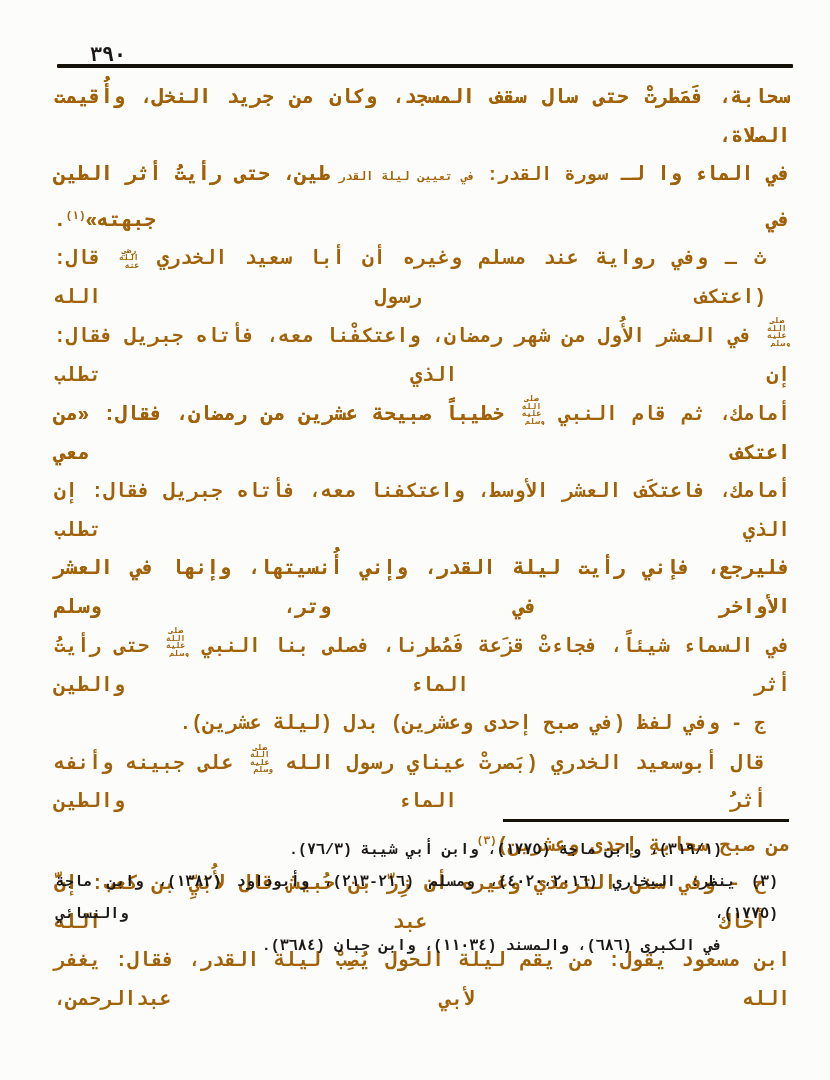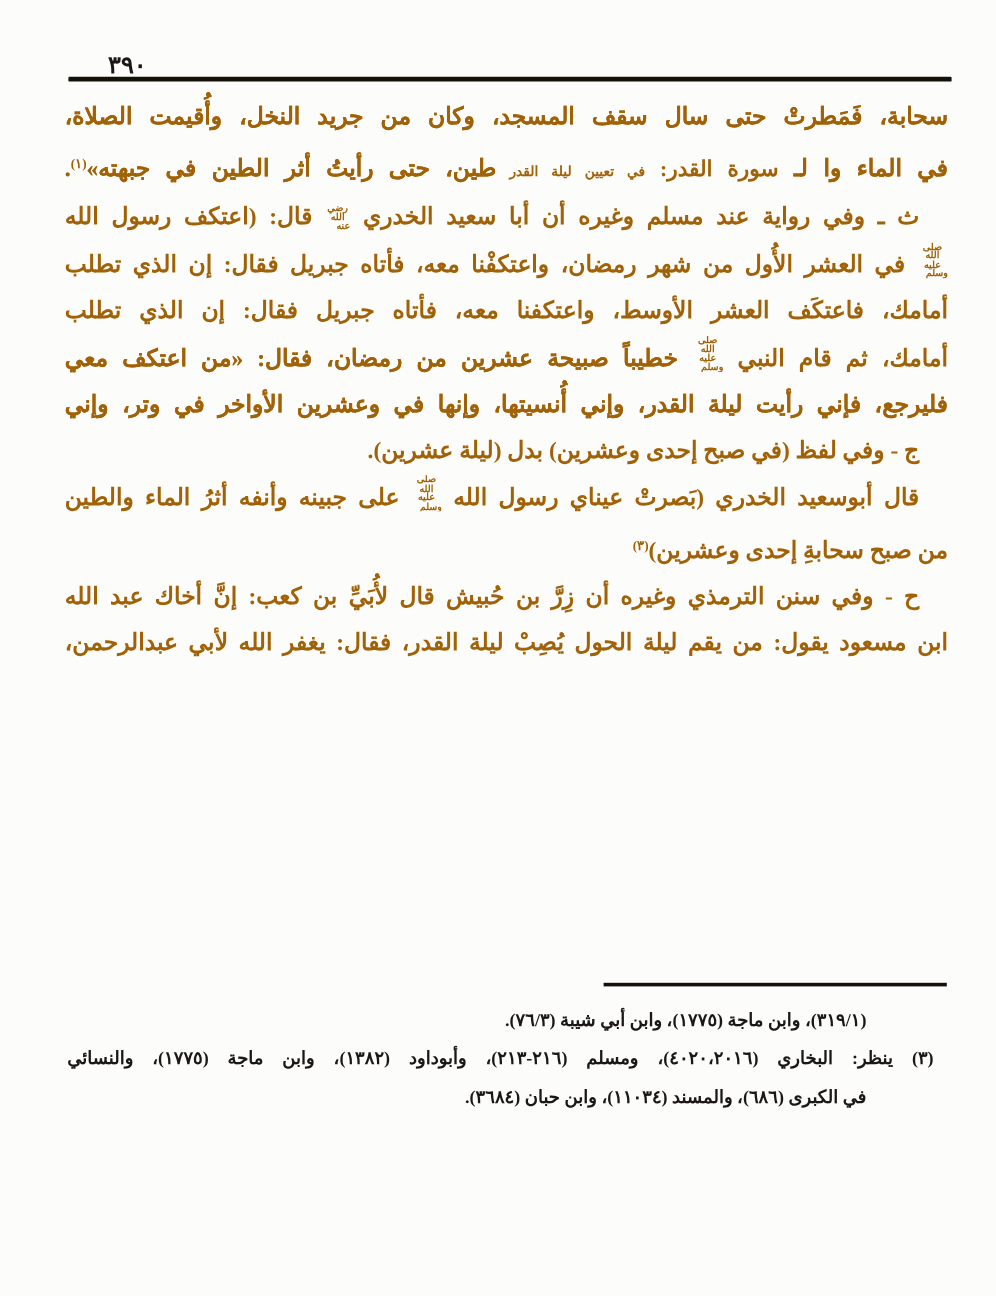--- a/index.html
+++ b/index.html
@@ -1,19 +1,19 @@
 <!DOCTYPE html>
 <html lang="ar"><head>
 <meta charset="utf-8">
 <style>
   html,body{margin:0;padding:0;background:#ffffff;}
   .page{
     position:relative;width:830px;height:1080px;
     background:#fcfcfa;overflow:hidden;
-    font-family:Liberation Serif, serif;color:#1a1714;
+    font-family:Liberation Mono, monospace;color:#1a1714;
   }
   .pageno{
     position:absolute;top:42px;left:90px;
     font-size:20px;font-weight:bold;letter-spacing:2px;
   }
   .toprule{
     position:absolute;top:64px;left:57px;width:736px;height:4px;
     background:#141109;border-radius:1px;
   }
   .body-text{
@@ -51,23 +51,24 @@
 <body>
 
 <div class="page">
   <span class="pageno">٣٩٠</span>
   <div class="toprule"></div>
   <div class="body-text">
       <div class="line just"><span class="seg xb">سحابة، فَمَطرتْ حتى سال سقف المسجد، وكان من جريد النخل، وأُقيمت الصلاة،</span></div>
       <div class="line just"><span class="seg xb">في الماء وا </span><span class="seg xb">لـ </span><span class="stamp1">سورة القدر: </span><span class="stamp2">في تعيين ليلة القدر </span><span class="seg xb">طين، حتى رأيتُ أثر الطين في جبهته»</span><span class="fnref">(١)</span><span class="seg xb">.</span></div>
       <div class="line just ind"><span class="seg">ث ـ وفي رواية عند مسلم وغيره أن أبا سعيد الخدري </span><span class="hon hon2">رضي الله عنه</span><span class="seg"> قال: (اعتكف رسول الله</span></div>
       <div class="line just"><span class="hon">صلى الله عليه وسلم</span><span class="seg"> في العشر الأُول من شهر رمضان، واعتكفْنا معه، فأتاه جبريل فقال: إن الذي تطلب</span></div>
+      <div class="line just"><span class="seg">أمامك، ثم قام النبي </span><span class="hon">صلى الله عليه وسلم</span><span class="seg xb"> خطيباً صبيحة عشرين من رمضان، فقال: «من اعتكف معي</span></div>
       <div class="line just"><span class="seg">أمامك، فاعتكَف العشر الأوسط، واعتكفنا معه، فأتاه جبريل فقال: إن الذي تطلب</span></div>
-      <div class="line just"><span class="seg">أمامك، ثم قام النبي </span><span class="hon">صلى الله عليه وسلم</span><span class="seg xb"> خطيباً صبيحة عشرين من رمضان، فقال: «من اعتكف معي</span></div>
-      <div class="line just"><span class="seg xb">فليرجع، فإني رأيت ليلة القدر، وإني أُنسيتها، وإنها في وعشرين الأواخر في وتر، وإني</span></div>
+      <div class="line just"><span class="seg xb">فليرجع، فإني رأيت ليلة القدر، وإني أُنسيتها، وإنها في العشر الأواخر في وتر، وسلم</span></div>
+      <div class="line just"><span class="seg">في السماء شيئاً، فجاءتْ قزَعة فَمُطرنا، فصلى بنا النبي </span><span class="hon">صلى الله عليه وسلم</span><span class="seg"> حتى رأيتُ أثر الماء والطين</span></div>
       <div class="line ind"><span class="seg">ج - وفي لفظ (في صبح إحدى وعشرين) بدل (ليلة عشرين).</span></div>
       <div class="line just ind"><span class="seg">قال أبوسعيد الخدري (بَصرتْ عيناي رسول الله </span><span class="hon">صلى الله عليه وسلم</span><span class="seg"> على جبينه وأنفه أثرُ الماء والطين</span></div>
       <div class="line"><span class="seg">من صبح سحابةِ إحدى وعشرين)</span><span class="fnref">(٣)</span></div>
       <div class="line just ind"><span class="seg">ح - وفي سنن الترمذي وغيره أن زِرَّ بن حُبيش قال لأُبَيِّ بن كعب: إنَّ أخاك عبد الله</span></div>
       <div class="line just"><span class="seg">ابن مسعود يقول: من يقم ليلة الحول يُصِبْ ليلة القدر، فقال: يغفر الله لأبي عبدالرحمن،</span></div>
     </div>
   <div class="fnsep"></div>
   <div class="footnotes">
       <div class="fn cont">(٣١٩/١)، وابن ماجة (١٧٧٥)، وابن أبي شيبة (٧٦/٣).</div>
       <div class="fn just">(٣) ينظر: البخاري (٤٠٢٠،٢٠١٦)، ومسلم (٢١٦-٢١٣)، وأبوداود (١٣٨٢)، وابن ماجة (١٧٧٥)، والنسائي</div>

